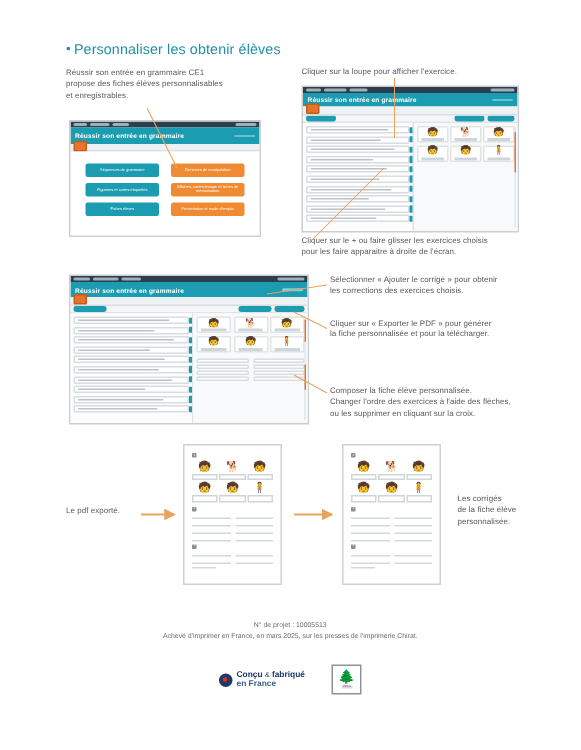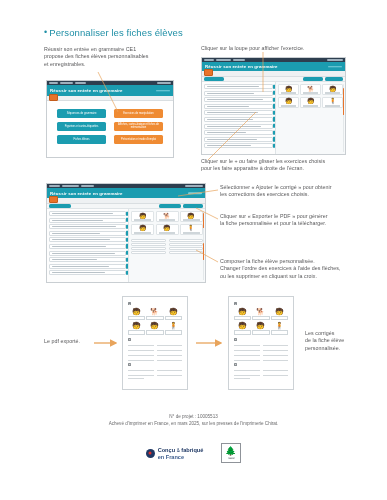--- a/index.html
+++ b/index.html
@@ -162,21 +162,21 @@
   }
   .pefc .mark{font-size:9px;line-height:9px;color:#4a4a4a;}
   .pefc .cap2{font-size:2px;color:#6b6b6d;background:#d7dadd;padding:0 1px;}
 </style>
 </head>
 <body>
 
 <div class="page">
 
   <div class="sec-title">
-    <span class="bullet">•</span><span>Personnaliser les fiches élèves</span>
+    <span class="bullet">•</span><span>Personnaliser les obtenir élèves</span>
   </div>
 
   <div class="cap it" style="left:44px;top:46px;width:150px;">
     <div>Réussir son entrée en grammaire CE1</div>
     <div>propose des fiches élèves personnalisables</div>
     <div>et enregistrables.</div>
   </div>
 
   <div class="cap" style="left:201px;top:45px;width:180px;">
     <div>Cliquer sur la loupe pour afficher l'exercice.</div>

